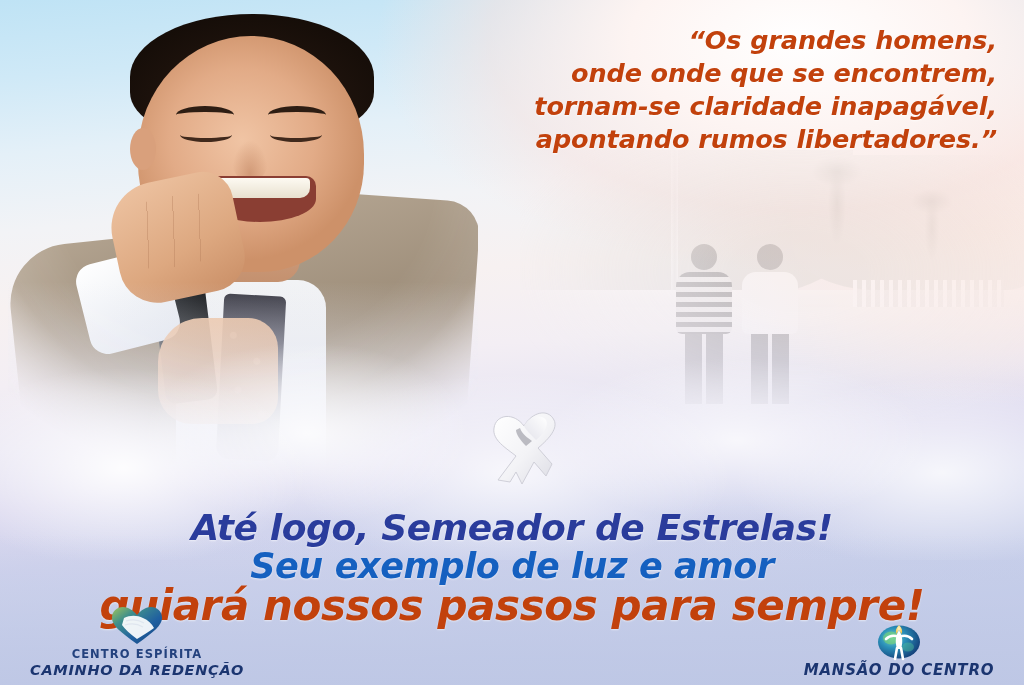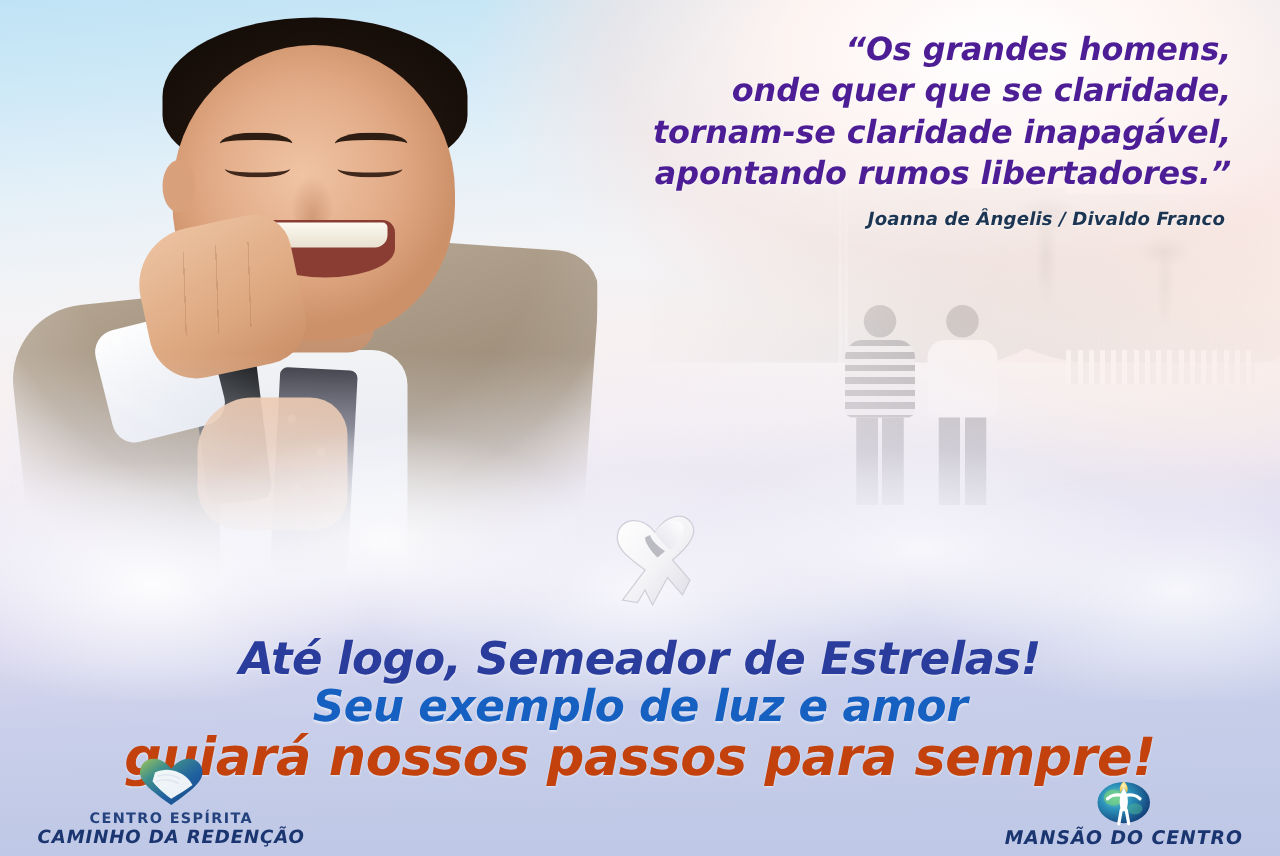--- a/index.html
+++ b/index.html
@@ -232,24 +232,24 @@
     border-radius: 44px 30px 26px 34px;
   }
   .portrait .fade {
     position:absolute; inset:0;
     background: linear-gradient(180deg, rgba(255,255,255,0) 60%, rgba(236,238,248,.65) 84%, rgba(223,228,244,.95) 100%);
   }
 
   
   .quote {
     position: absolute;
-    right: 39px; top: 24px;
+    right: 27px; top: 24px;
     width: 560px;
     text-align: right;
-    color: #4c1d95;
+    color: #c2410c;
     font-family: "DejaVu Sans", sans-serif;
     font-style: italic;
     font-weight: bold;
     font-size: 25.5px;
     line-height: 33px;
     letter-spacing: -0.1px;
     text-shadow: 0 1px 2px rgba(255,255,255,.75);
   }
   .quote .ln { display:block; white-space: nowrap; }
   .quote-author {
@@ -361,25 +361,24 @@
     <div class="hand"></div>
     <div class="hand2"></div>
     <div class="fade"></div>
   </div>
 
   <div class="clouds"></div>
   <div class="haze-bottom"></div>
 
   <div class="quote">
     <span class="ln">“Os grandes homens,</span>
-    <span class="ln">onde quer que se claridade,</span>
+    <span class="ln">onde onde que se encontrem,</span>
     <span class="ln">tornam-se claridade inapagável,</span>
     <span class="ln">apontando rumos libertadores.”</span>
   </div>
-  <div class="quote-author">Joanna de Ângelis / Divaldo Franco</div>
 
   <div class="ribbon">
     <svg width="96" height="84" viewBox="0 0 96 84" aria-hidden="true">
       <defs>
         <linearGradient id="rg" x1="0" y1="0" x2="1" y2="1">
           <stop offset="0%" stop-color="#ffffff"></stop>
           <stop offset="55%" stop-color="#f3f3f6"></stop>
           <stop offset="100%" stop-color="#dcdce4"></stop>
         </linearGradient>
         <linearGradient id="rg2" x1="1" y1="0" x2="0" y2="1">

